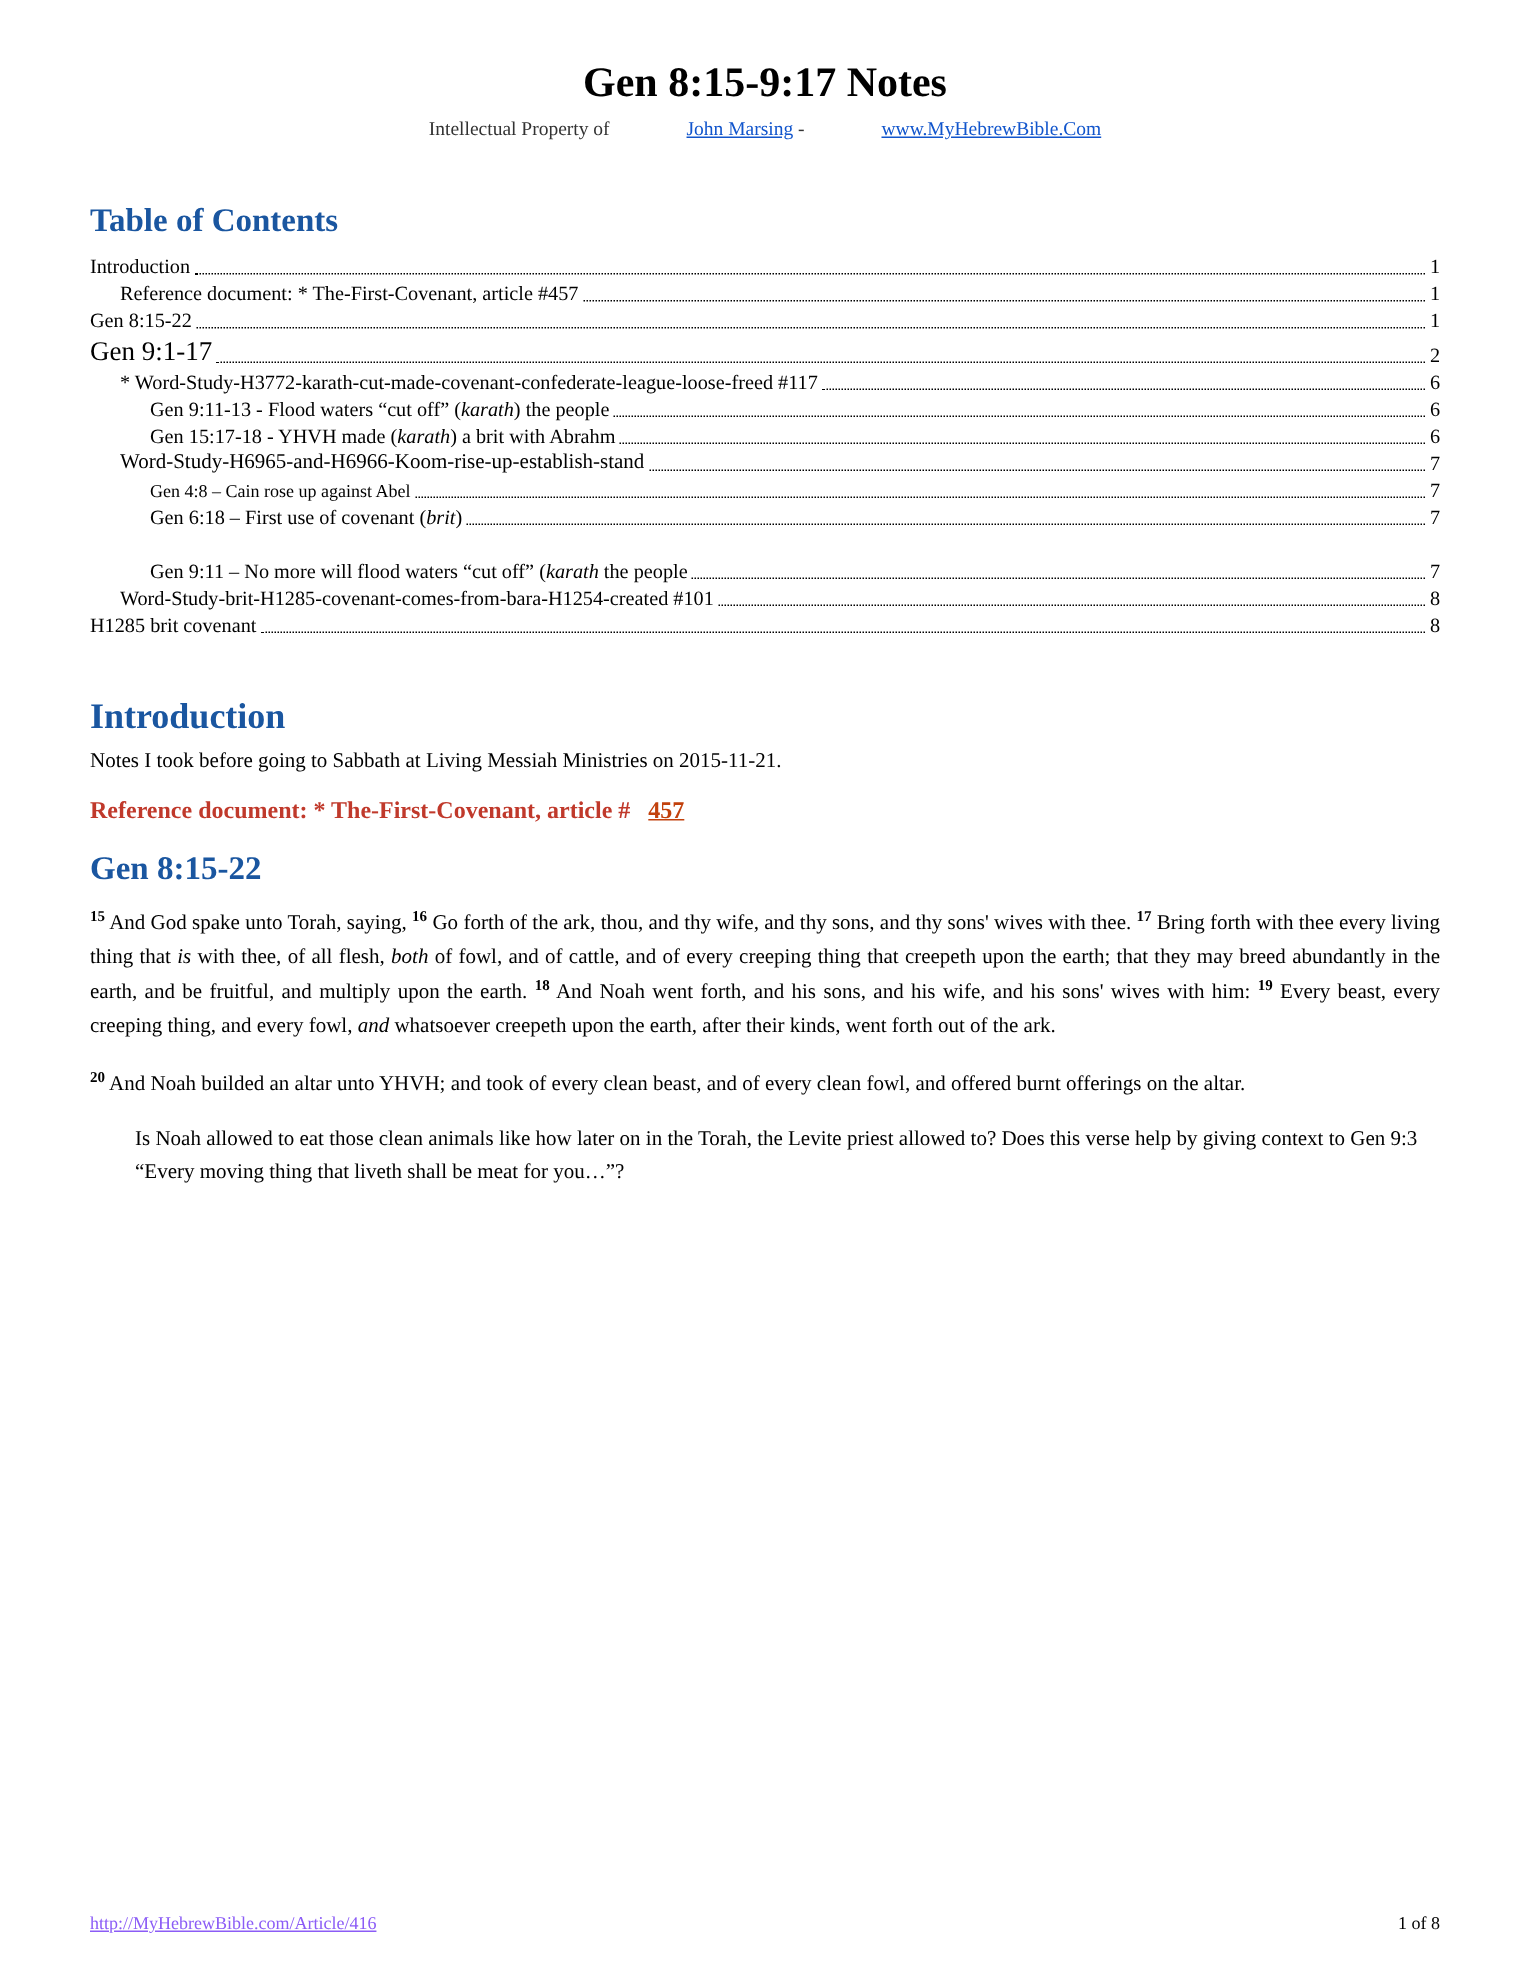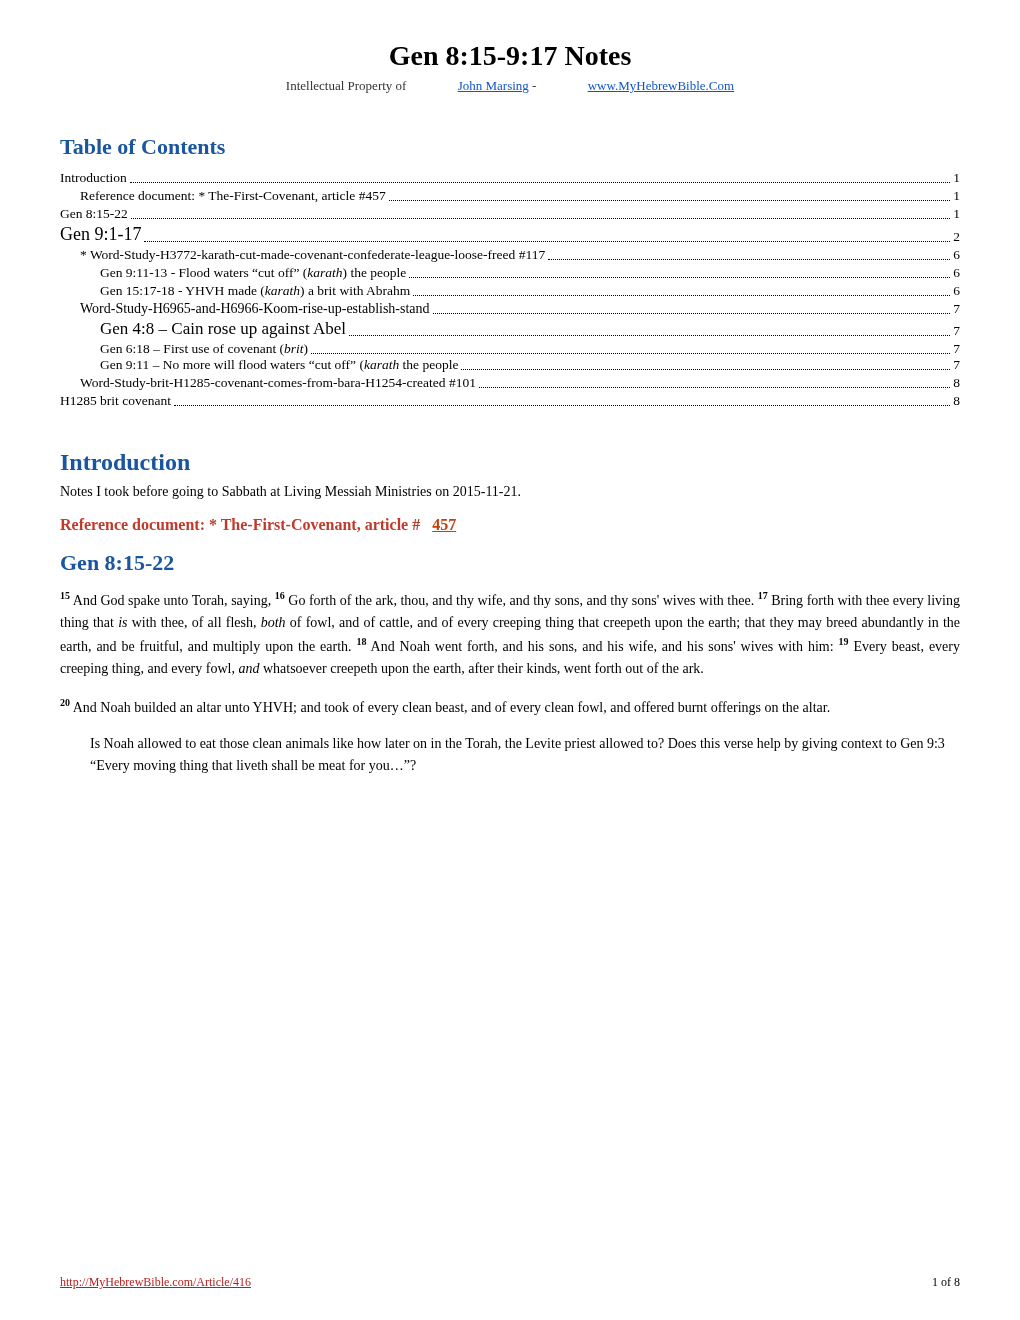--- a/index.html
+++ b/index.html
@@ -90,21 +90,21 @@
       bottom: 30px;
       left: 60px;
       right: 60px;
       display: flex;
       justify-content: space-between;
       align-items: center;
       font-size: 12px;
       border-top: none;
     }
     .footer a {
-      color: #b91c1c;
+      color: #8b5cf6;
       text-decoration: underline;
     }
   </style>
 </head>
 <body>
 
 <h1 class="page-title">Gen 8:15-9:17 Notes</h1>
 
 <p class="subtitle">
   <span>Intellectual Property of </span>
@@ -150,25 +150,25 @@
       <span style="white-space: nowrap; font-size: 13.5px; flex-shrink: 0;">Gen 15:17-18  - YHVH made (<em>karath</em>) a brit with Abrahm</span>
       <span style="flex: 1 1 0%; border-bottom: 1px dotted rgb(0, 0, 0); margin: 0px 3px 3px; min-width: 10px;"></span>
       <span style="white-space: nowrap; font-size: 13.5px;">6</span>
     </div>
     <div style="display: flex; align-items: flex-end; width: 100%; margin-bottom: 2px; padding-left: 20px;">
       <span style="white-space: nowrap; font-size: 14px; flex-shrink: 0;">Word-Study-H6965-and-H6966-Koom-rise-up-establish-stand</span>
       <span style="flex: 1 1 0%; border-bottom: 1px dotted rgb(0, 0, 0); margin: 0px 3px 3px; min-width: 10px;"></span>
       <span style="white-space: nowrap; font-size: 13.5px;">7</span>
     </div>
     <div style="display: flex; align-items: flex-end; width: 100%; margin-bottom: 2px; padding-left: 40px;">
-      <span style="white-space: nowrap; font-size: 17px; flex-shrink: 0;">Gen 4:8 – Cain rose up against Abel</span>
-      <span style="flex: 1 1 0%; border-bottom: 1px dotted rgb(0, 0, 0); margin: 0px 3px 3px; min-width: 10px;"></span>
-      <span style="white-space: nowrap; font-size: 13.5px;">7</span>
-    </div>
-    <div style="display: flex; align-items: flex-end; width: 100%; margin-bottom: 0; padding-left: 40px; justify-content: space-between;">
+      <span style="white-space: nowrap; font-size: 12px; flex-shrink: 0;">Gen 4:8 – Cain rose up against Abel</span>
+      <span style="flex: 1 1 0%; border-bottom: 1px dotted rgb(0, 0, 0); margin: 0px 3px 3px; min-width: 10px;"></span>
+      <span style="white-space: nowrap; font-size: 13.5px;">7</span>
+    </div>
+    <div style="display: flex; align-items: flex-end; width: 100%; margin-bottom: 20px; padding-left: 40px; justify-content: space-between;">
       <span style="white-space: nowrap; font-size: 13.5px; flex-shrink: 0;">Gen 6:18 – First use of covenant (<em>brit</em>)</span>
       <span style="flex: 1 1 0%; border-bottom: 1px dotted rgb(0, 0, 0); margin: 0px 3px 3px; min-width: 10px;"></span>
       <span style="white-space: nowrap; font-size: 13.5px;">7</span>
     </div>
     <div style="display: flex; align-items: flex-end; width: 100%; margin-bottom: 2px; padding-left: 40px;">
       <span style="white-space: nowrap; font-size: 13.5px; flex-shrink: 0;">Gen 9:11 – No more will flood waters “cut off” (<em>karath</em> the people</span>
       <span style="flex: 1 1 0%; border-bottom: 1px dotted rgb(0, 0, 0); margin: 0px 3px 3px; min-width: 10px;"></span>
       <span style="white-space: nowrap; font-size: 13.5px;">7</span>
     </div>
     <div style="display: flex; align-items: flex-end; width: 100%; margin-bottom: 2px; padding-left: 20px;">

